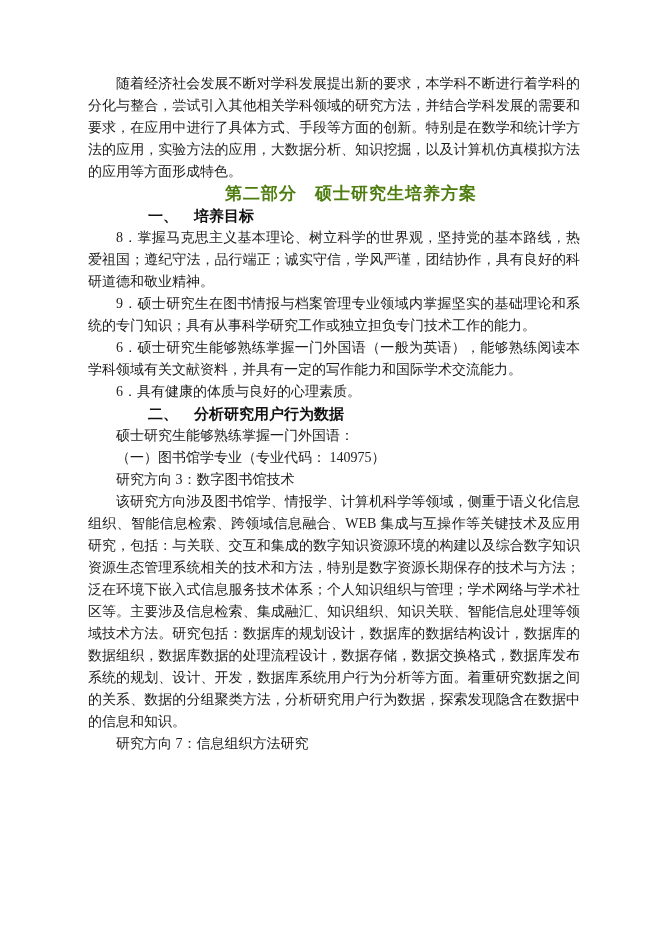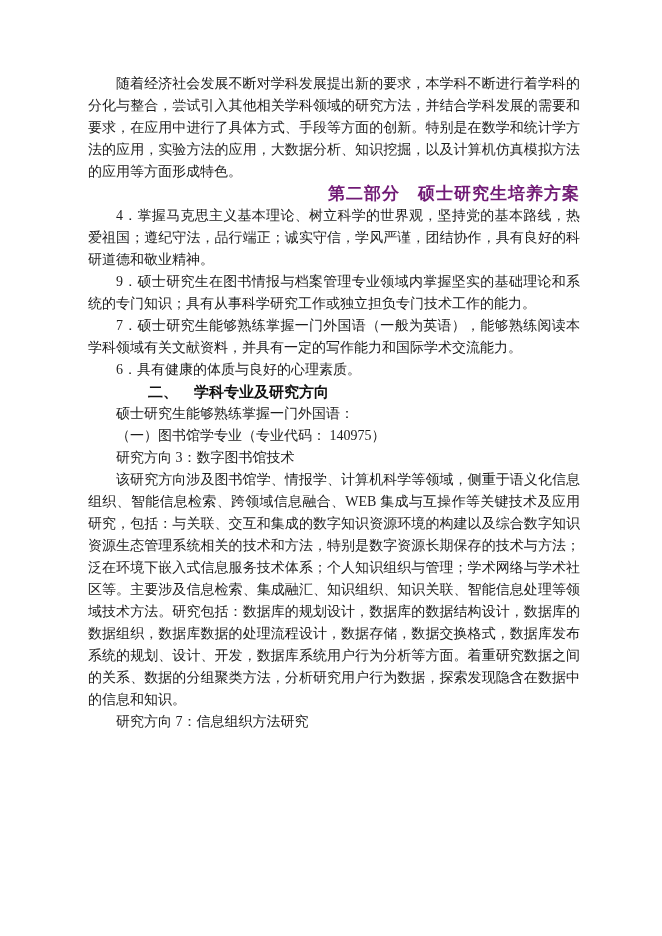--- a/index.html
+++ b/index.html
@@ -23,28 +23,28 @@
     font-family: "Liberation Serif", "DejaVu Serif", serif;
     font-size: 14px;
     line-height: 22px;
     text-align: justify;
   }
   .content p {
     margin: 0;
     text-indent: 2em;
   }
   .part-title {
-    text-align: right;
+    text-align: center;
     font-family: "Liberation Sans", "DejaVu Sans", sans-serif;
     font-weight: bold;
     font-size: 17px;
     letter-spacing: 1px;
     margin: 18px 0 13px 0;
     text-indent: 0;
-    color: #701a75;
+    color: #4d7c0f;
   }
   .sec-heading {
     font-family: "Liberation Sans", "DejaVu Sans", sans-serif;
     font-weight: bold;
     font-size: 15px;
     margin: 13px 0 9px 0;
     text-indent: 0;
     color: #111111;
   }
   .sec-heading .sec-num {
@@ -55,32 +55,35 @@
 </head>
 <body>
 
 <div class="page">
   <div class="content">
 
     <p>随着经济社会发展不断对学科发展提出新的要求，本学科不断进行着学科的分化与整合，尝试引入其他相关学科领域的研究方法，并结合学科发展的需要和要求，在应用中进行了具体方式、手段等方面的创新。特别是在数学和统计学方法的应用，实验方法的应用，大数据分析、知识挖掘，以及计算机仿真模拟方法的应用等方面形成特色。</p>
 
     <p class="part-title">第二部分　硕士研究生培养方案</p>
 
+    <p class="sec-heading">
+      <span class="sec-num">一、</span><span>培养目标</span>
+    </p>
 
 
-    <p>4．掌握马克思主义基本理论、树立科学的世界观，坚持党的基本路线，热爱祖国；遵纪守法，品行端正；诚实守信，学风严谨，团结协作，具有良好的科研道德和敬业精神。</p>
+    <p>8．掌握马克思主义基本理论、树立科学的世界观，坚持党的基本路线，热爱祖国；遵纪守法，品行端正；诚实守信，学风严谨，团结协作，具有良好的科研道德和敬业精神。</p>
 
     <p>9．硕士研究生在图书情报与档案管理专业领域内掌握坚实的基础理论和系统的专门知识；具有从事科学研究工作或独立担负专门技术工作的能力。</p>
 
-    <p>7．硕士研究生能够熟练掌握一门外国语（一般为英语），能够熟练阅读本学科领域有关文献资料，并具有一定的写作能力和国际学术交流能力。</p>
+    <p>6．硕士研究生能够熟练掌握一门外国语（一般为英语），能够熟练阅读本学科领域有关文献资料，并具有一定的写作能力和国际学术交流能力。</p>
 
     <p>6．具有健康的体质与良好的心理素质。</p>
 
     <p class="sec-heading">
-      <span class="sec-num">二、</span><span>学科专业及研究方向</span>
+      <span class="sec-num">二、</span><span>分析研究用户行为数据</span>
     </p>
 
     <p>硕士研究生能够熟练掌握一门外国语：</p>
 
     <p>（一）图书馆学专业（专业代码：  140975）</p>
 
     <p>研究方向 3：数字图书馆技术</p>
 
     <p>该研究方向涉及图书馆学、情报学、计算机科学等领域，侧重于语义化信息组织、智能信息检索、跨领域信息融合、WEB 集成与互操作等关键技术及应用研究，包括：与关联、交互和集成的数字知识资源环境的构建以及综合数字知识资源生态管理系统相关的技术和方法，特别是数字资源长期保存的技术与方法；泛在环境下嵌入式信息服务技术体系；个人知识组织与管理；学术网络与学术社区等。主要涉及信息检索、集成融汇、知识组织、知识关联、智能信息处理等领域技术方法。研究包括：数据库的规划设计，数据库的数据结构设计，数据库的数据组织，数据库数据的处理流程设计，数据存储，数据交换格式，数据库发布系统的规划、设计、开发，数据库系统用户行为分析等方面。着重研究数据之间的关系、数据的分组聚类方法，分析研究用户行为数据，探索发现隐含在数据中的信息和知识。</p>
 

